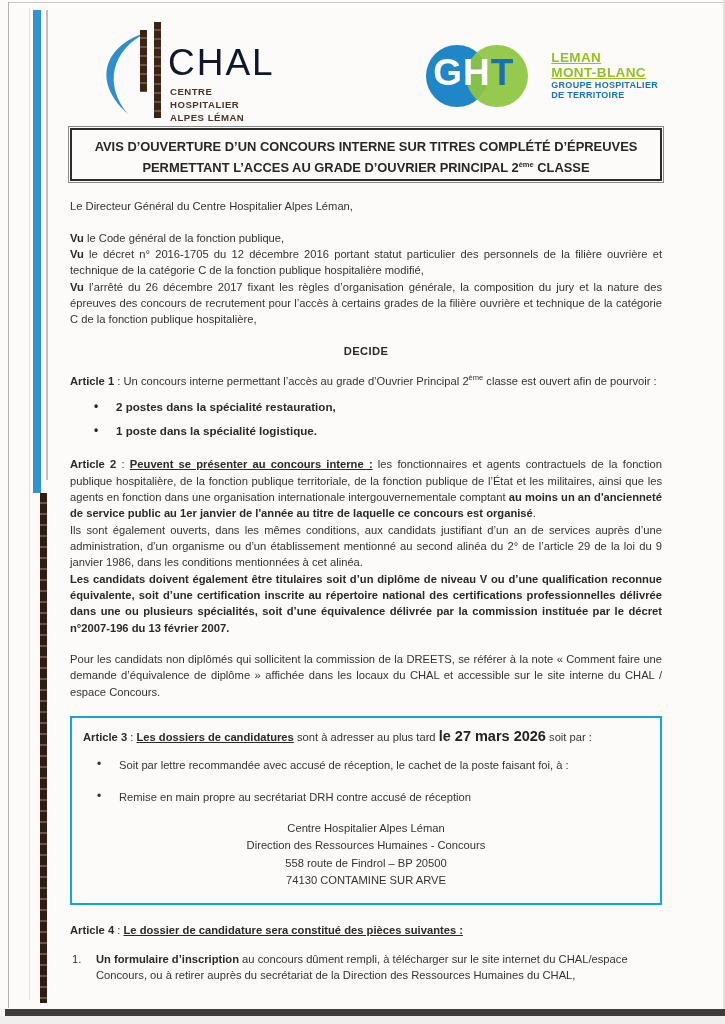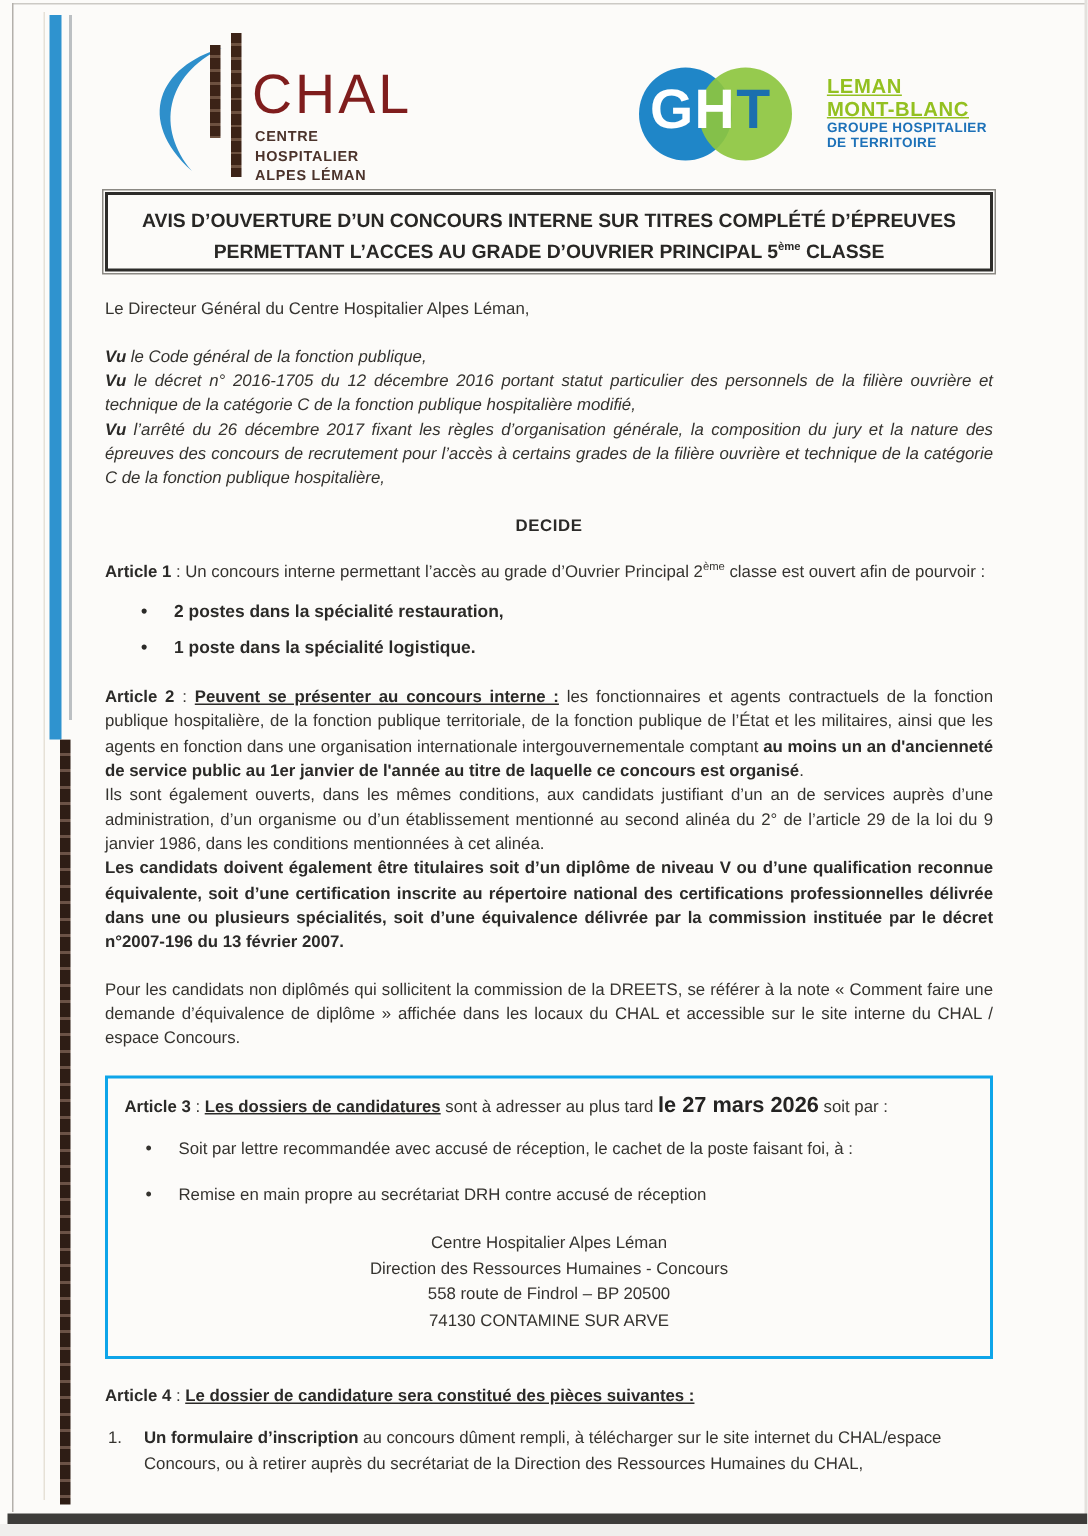--- a/index.html
+++ b/index.html
@@ -35,21 +35,21 @@
   .ght-text .grn{color:#93c020;font-weight:bold;font-size:13.5px;letter-spacing:.4px;text-decoration:underline;}
   .ght-text .blu{color:#1d71b8;font-weight:bold;font-size:9px;letter-spacing:.3px;margin-top:1px;}
 
   
   .title-box{margin-top:6px;border:2px solid #2d2c2a;outline:1px solid #8b8984;outline-offset:1px;
         padding:7px 6px 1px;text-align:center;font-weight:bold;font-size:12.9px;line-height:1.6;color:#282725;}
   sup{font-size:7.5px;vertical-align:super;}
 
   p{margin:0;}
   .intro{margin-top:17px;}
-  .vu-block{margin-top:15px;text-align:justify;font-style:italic;}
+  .vu-block{margin-top:15px;text-align:justify;}
   .decide{margin:15px 0 13px;text-align:center;font-weight:bold;letter-spacing:.4px;color:#2b2a28;}
   b,.b{font-weight:bold;color:#2b2a28;}
   .ul{font-weight:bold;text-decoration:underline;color:#2b2a28;margin-top:39px;}
   .just{text-align:justify;}
   .art1{margin-top:14px;}
   ul.bullets{list-style:none;margin:10px 0 0 24px;padding:0;}
   ul.bullets li{position:relative;padding-left:22px;margin-bottom:7px;}
   ul.bullets li::before{content:"•";position:absolute;left:0;top:-1px;font-size:12px;}
   ul.bullets.bold li{font-weight:bold;color:#2b2a28;font-size:11.6px;}
   .art2{margin-top:16px;}
@@ -62,21 +62,21 @@
   .art4{margin-top:17px;}
   ol.pieces{list-style:none;margin:12px 0 0 2px;padding:0;}
   ol.pieces li{display:flex;margin-bottom:3px;}
   ol.pieces .num{width:24px;flex:none;}
 
   
   .chal-swoosh{position:absolute;left:0;top:6px;}
   .chal-bar{position:absolute;width:7px;background:repeating-linear-gradient(180deg,#3c2317 0 7px,#6d5140 7px 9px);}
   .chal-bar.b1{left:56px;top:8px;height:62px;}
   .chal-bar.b2{left:70px;top:0;height:96px;}
-  .chal-word{position:absolute;left:84px;top:22px;font-size:37px;letter-spacing:2px;color:#7f1d1d;font-weight:400;line-height:1;}
+  .chal-word{position:absolute;left:84px;top:22px;font-size:37px;letter-spacing:2px;color:#0f172a;font-weight:400;line-height:1;}
   .chal-sub{position:absolute;left:86px;top:64px;color:#4b332b;font-weight:bold;font-size:9.6px;letter-spacing:.5px;line-height:1.35;}
 </style>
 </head>
 <body>
 
 <div class="page">
   <div class="edge-top"></div>
   <div class="edge-left"></div>
   <div class="edge-right"></div>
   <div class="fold-line"></div>
@@ -109,21 +109,21 @@
           <div class="grn">LEMAN</div>
           <div class="grn">MONT-BLANC</div>
           <div class="blu">GROUPE HOSPITALIER</div>
           <div class="blu">DE TERRITOIRE</div>
         </div>
       </div>
     </div>
 
     <div class="title-box">
       <div>AVIS D’OUVERTURE D’UN CONCOURS INTERNE SUR TITRES COMPLÉTÉ D’ÉPREUVES</div>
-      <div><span>PERMETTANT L’ACCES AU GRADE D’OUVRIER PRINCIPAL 5</span><sup>ème</sup><span> CLASSE</span></div>
+      <div><span>PERMETTANT L’ACCES AU GRADE D’OUVRIER PRINCIPAL 2</span><sup>ème</sup><span> CLASSE</span></div>
     </div>
 
     <p class="intro">Le Directeur Général du Centre Hospitalier Alpes Léman,</p>
 
     <div class="vu-block">
       <p><b>Vu</b><span> le Code général de la fonction publique,</span></p>
       <p><b>Vu</b><span> le décret n° 2016-1705 du 12 décembre 2016 portant statut particulier des personnels de la filière ouvrière et technique de la catégorie C de la fonction publique hospitalière modifié,</span></p>
       <p><b>Vu</b><span> l’arrêté du 26 décembre 2017 fixant les règles d’organisation générale, la composition du jury et la nature des épreuves des concours de recrutement pour l’accès à certains grades de la filière ouvrière et technique de la catégorie C de la fonction publique hospitalière,</span></p>
     </div>
 

